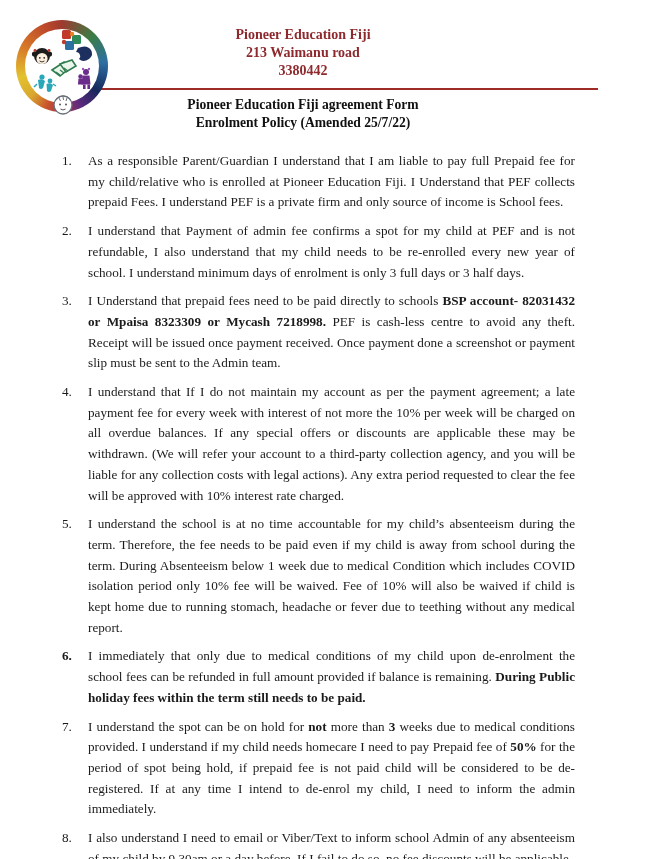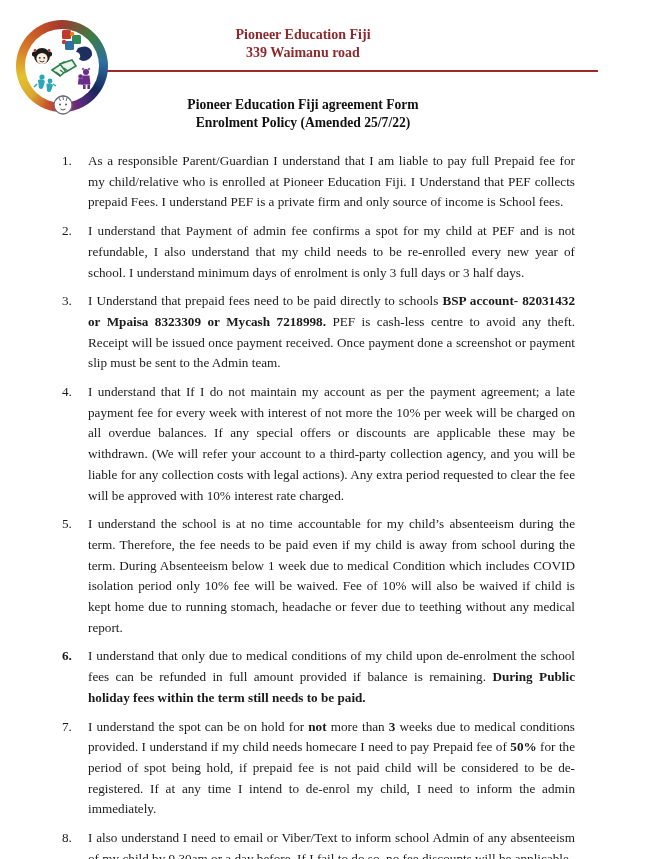--- a/index.html
+++ b/index.html
@@ -38,21 +38,21 @@
     padding-top:26px;text-align:center;color:var(--brand-red);
     font-weight:bold;font-size:14px;line-height:18px;
   }
   .rule{
     height:2px;background:var(--rule-red);
     margin:8px 8px 0 80px;position:relative;z-index:1;
   }
 
   
   .doc-title{
-    margin-top:24px;text-align:center;font-weight:bold;
+    margin-top:6px;text-align:center;font-weight:bold;
     font-size:13.6px;line-height:18px;color:#111;
   }
 
   
   .policy-list{margin-top:19px;}
   .policy-item{
     position:relative;margin:0 31px 8px 62px;padding-left:26px;
     font-size:13.2px;line-height:20.7px;text-align:justify;text-justify:inter-word;
   }
   .policy-item .num{position:absolute;left:0;top:0;}
@@ -121,34 +121,35 @@
         <path d="M47 84 l1.5 3 M51 83 l0.5 3 M55 84 l-1 3" stroke="#6a6f7a" stroke-width="1" fill="none"></path>
         <circle cx="48" cy="90.5" r="1" fill="#555"></circle>
         <circle cx="54" cy="90.5" r="1" fill="#555"></circle>
         <path d="M48.5 95 q2.5 2 5 0" stroke="#555" stroke-width="1" fill="none"></path>
       </g>
     </svg>
   </div>
 
   <div class="letterhead">
     <div>Pioneer Education Fiji</div>
-    <div>339 Waimanu road</div>
+    <div>213 Waimanu road</div>
+    <div>3380442</div>
   </div>
 
   <div class="rule"></div>
 
   <div class="doc-title">
     <div>Pioneer Education Fiji agreement Form</div>
     <div>Enrolment Policy (Amended 25/7/22)</div>
   </div>
 
   <div class="policy-list">
       <div class="policy-item"><span class="num">1.</span><span><span>As a responsible Parent/Guardian I understand that I am liable to pay full Prepaid fee for my child/relative who is enrolled at Pioneer Education Fiji. I Understand that PEF collects prepaid Fees. I understand PEF is a private firm and only source of income is School fees.</span></span></div>
       <div class="policy-item"><span class="num">2.</span><span><span>I understand that Payment of admin fee confirms a spot for my child at PEF and is not refundable, I also understand that my child needs to be re-enrolled every new year of school. I understand minimum days of enrolment is only 3 full days or 3 half days.</span></span></div>
       <div class="policy-item"><span class="num">3.</span><span><span>I Understand that prepaid fees need to be paid directly to schools </span><span class="b">BSP account- 82031432 or Mpaisa 8323309 or Mycash 7218998.</span><span> PEF is cash-less centre to avoid any theft. Receipt will be issued once payment received. Once payment done a screenshot or payment slip must be sent to the Admin team.</span></span></div>
       <div class="policy-item"><span class="num">4.</span><span><span>I understand that If I do not maintain my account as per the payment agreement; a late payment fee for every week with interest of not more the 10% per week will be charged on all overdue balances. If any special offers or discounts are applicable these may be withdrawn. (We will refer your account to a third-party collection agency, and you will be liable for any collection costs with legal actions). Any extra period requested to clear the fee will be approved with 10% interest rate charged.</span></span></div>
       <div class="policy-item"><span class="num">5.</span><span><span>I understand the school is at no time accountable for my child’s absenteeism during the term. Therefore, the fee needs to be paid even if my child is away from school during the term. During Absenteeism below 1 week due to medical Condition which includes COVID isolation period only 10% fee will be waived. Fee of 10% will also be waived if child is kept home due to running stomach, headache or fever due to teething without any medical report.</span></span></div>
-      <div class="policy-item"><span class="num b">6.</span><span><span>I understand that only due to medical conditions of my child upon de-enrolment the school fees can be refunded in full amount provided if balance is remaining. </span><span class="b">During Public holiday fees within the term still needs to be paid.</span></span></div>
+      <div class="policy-item"><span class="num b">6.</span><span><span>I immediately that only due to medical conditions of my child upon de-enrolment the school fees can be refunded in full amount provided if balance is remaining. </span><span class="b">During Public holiday fees within the term still needs to be paid.</span></span></div>
       <div class="policy-item"><span class="num">7.</span><span><span>I understand the spot can be on hold for </span><span class="b">not</span><span> more than </span><span class="b">3</span><span> weeks due to medical conditions provided. I understand if my child needs homecare I need to pay Prepaid fee of </span><span class="b">50%</span><span> for the period of spot being hold, if prepaid fee is not paid child will be considered to be de-registered. If at any time I intend to de-enrol my child, I need to inform the admin immediately.</span></span></div>
       <div class="policy-item"><span class="num">8.</span><span><span>I also understand I need to email or Viber/Text to inform school Admin of any absenteeism of my child by 9.30am or a day before. If I fail to do so, no fee discounts will be applicable.</span></span></div>
     </div>
 
 </div>
 
 </body></html>

